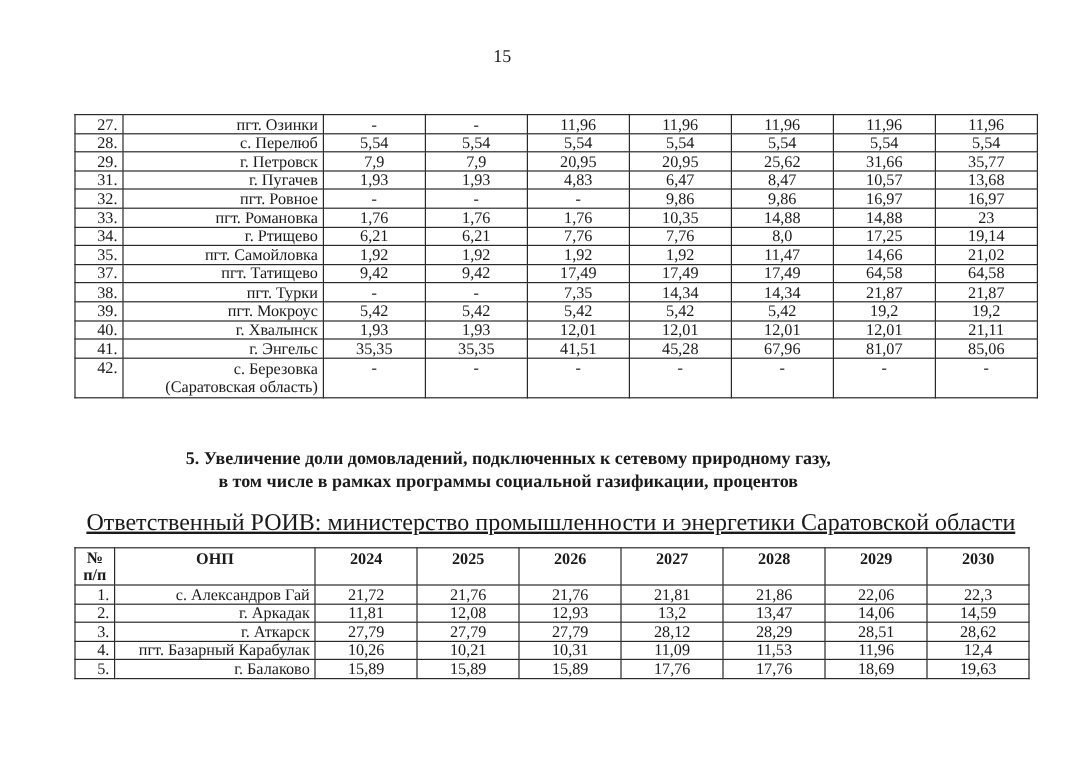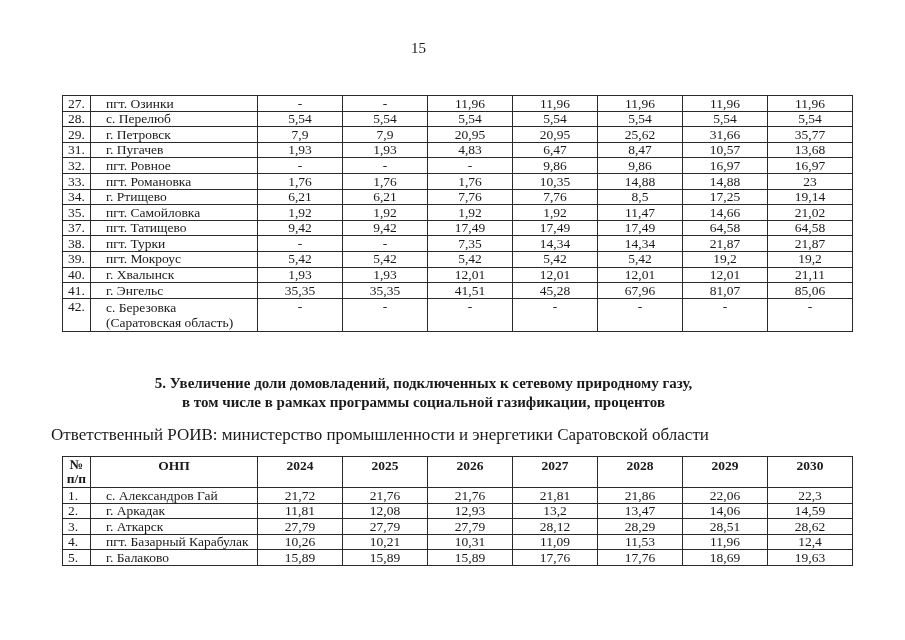--- a/index.html
+++ b/index.html
@@ -12,39 +12,39 @@
     font-size: 15px;
   }
   table.data {
     position: absolute; left: 62px; border-collapse: collapse; table-layout: fixed;
     font-size: 13.5px; line-height: 1;
   }
   table.data td, table.data th {
     border: 1px solid #2a2a2a; padding: 0 4px; height: 14.6px; overflow: hidden; white-space: nowrap;
   }
   table.data td.num { text-align: center; }
-  table.data td.idx { text-align: left; padding-left: 5px; }
-  table.data td.name { text-align: left; padding-left: 15px; }
+  table.data td.idx { text-align: left; padding-left: 18px; }
+  table.data td.name { text-align: right; padding-left: 15px; }
   table.data td.name.wrap { white-space: normal; line-height: 15.5px; height: 30px; vertical-align: top; margin-left: 18px; }
   table.data tr.tall td { vertical-align: top; padding-top: 1px; }
   #table-top { top: 95px; }
   #table-bottom { top: 456px; }
   table.data th {
     font-weight: bold; text-align: center; vertical-align: top; padding-top: 2px; height: 27px;
   }
   table.data th.idx-head { line-height: 14px; white-space: normal; padding: 1px 2px; }
   col.c-idx { width: 28px; }
   col.c-name { width: 167px; }
   col.c-val { width: 85px; }
   .section-title {
     position: absolute; top: 374px; left: 0; width: 847px; text-align: center;
     font-weight: bold; font-size: 15px; line-height: 19px;
   }
   .responsible {
-    position: absolute; top: 425px; left: 51px; font-size: 17px;
+    position: absolute; top: 425px; left: 72px; font-size: 20px; text-decoration: underline;
   }
 </style>
 </head>
 <body>
 
 <div class="page-number">15</div>
 
 <table class="data" id="table-top">
   <colgroup>
     <col class="c-idx">
@@ -124,21 +124,21 @@
         <td class="num">14,88</td>
         <td class="num">23</td>
       </tr>
       <tr>
         <td class="idx">34.</td>
         <td class="name">г. Ртищево</td>
         <td class="num">6,21</td>
         <td class="num">6,21</td>
         <td class="num">7,76</td>
         <td class="num">7,76</td>
-        <td class="num">8,5</td>
+        <td class="num">8,0</td>
         <td class="num">17,25</td>
         <td class="num">19,14</td>
       </tr>
       <tr>
         <td class="idx">35.</td>
         <td class="name">пгт. Самойловка</td>
         <td class="num">1,92</td>
         <td class="num">1,92</td>
         <td class="num">1,92</td>
         <td class="num">1,92</td>

